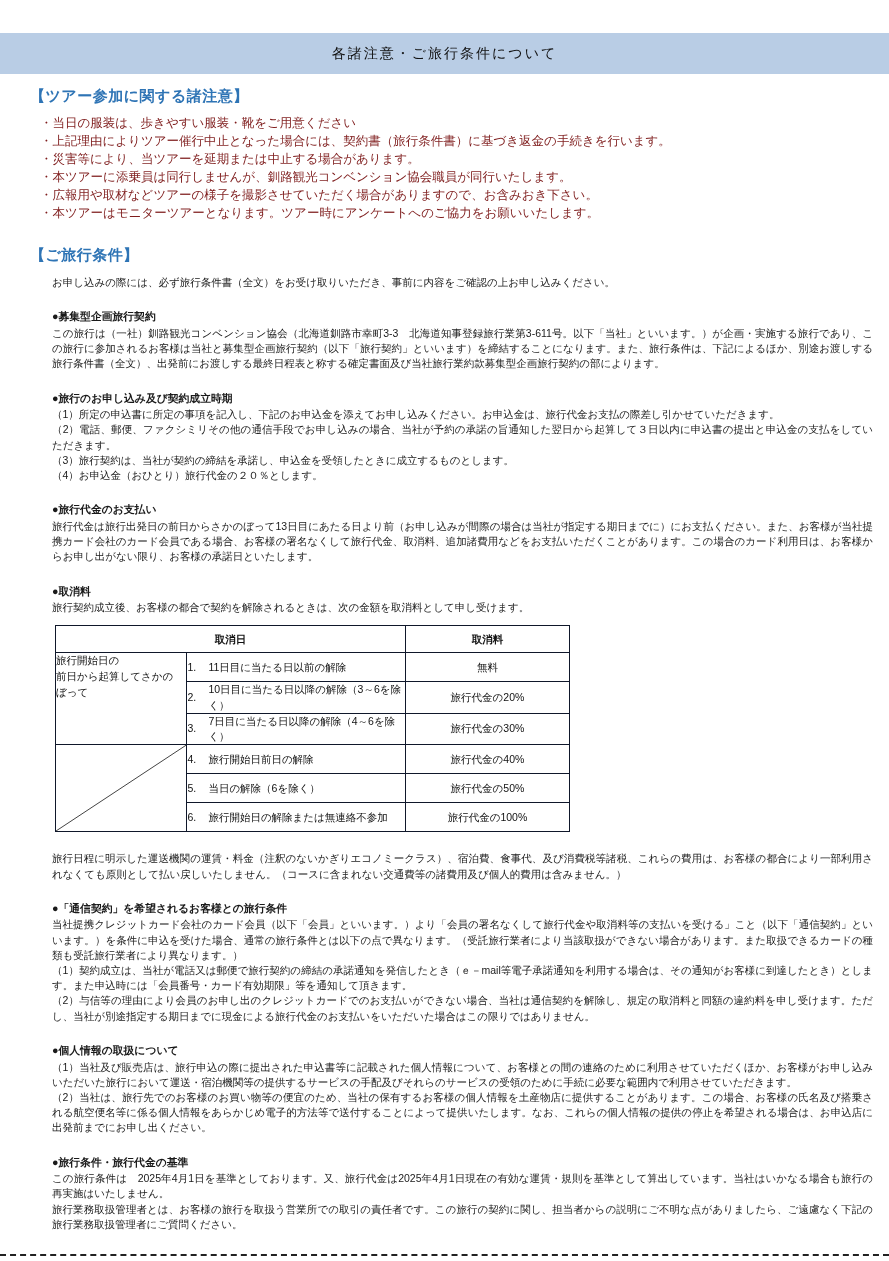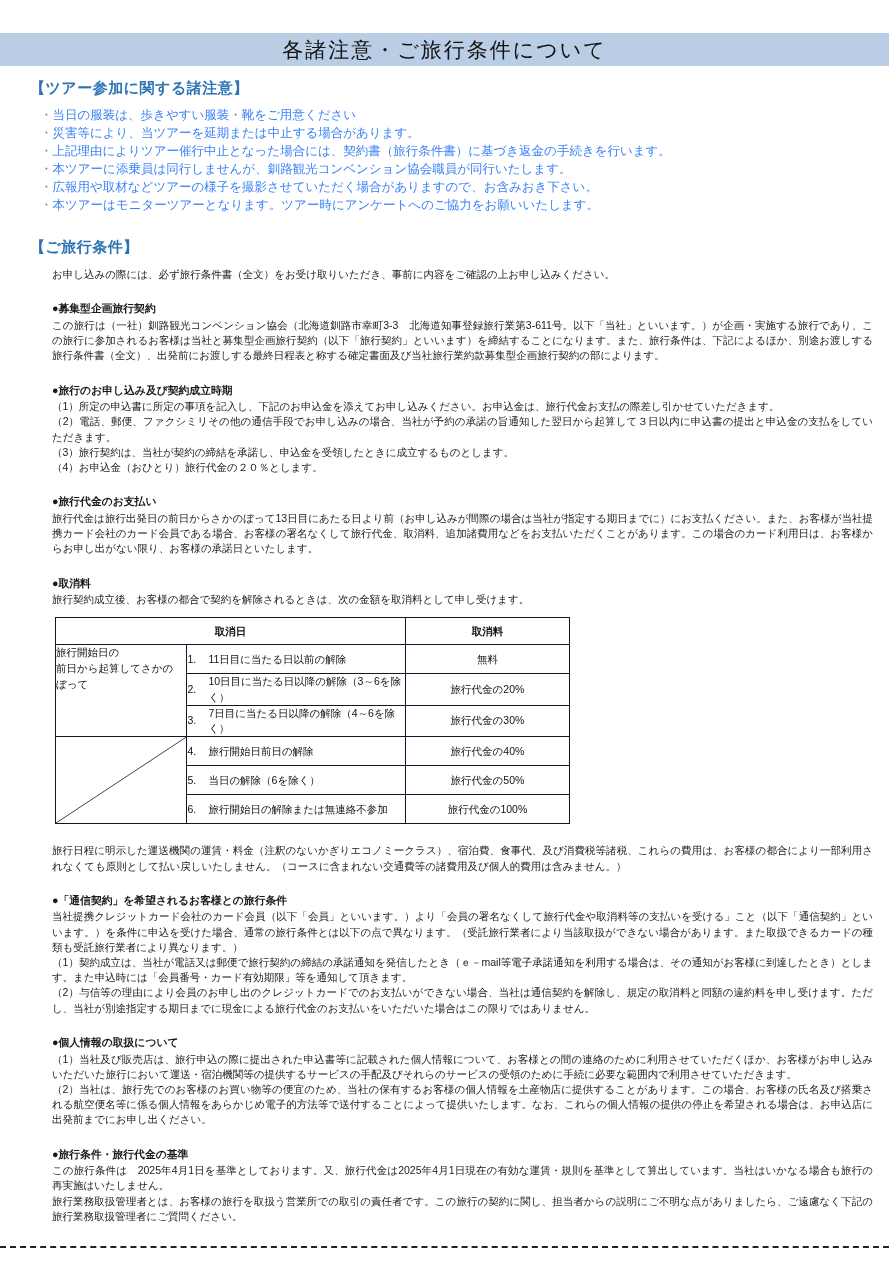--- a/index.html
+++ b/index.html
@@ -2,29 +2,29 @@
 <html><head>
 <meta charset="utf-8">
 <style>
   html,body { margin:0; padding:0; background:#ffffff; }
   .page {
     width:889px; height:1261px; margin:0 auto; background:#ffffff;
     font-family:"Liberation Sans","DejaVu Sans",sans-serif;
     color:#1a1a1a; box-sizing:border-box; overflow:hidden; position:relative;
   }
   .title-bar {
-    margin-top:33px; height:33px; background:#b9cde5;
+    margin-top:33px; height:41px; background:#b9cde5;
     display:flex; align-items:center; justify-content:center;
-    font-size:21px; letter-spacing:2px; color:#111;
+    font-size:14px; letter-spacing:2px; color:#111;
   }
   .content { padding:0 16px 0 30px; }
   .blue-heading { color:#2e74b5; font-size:15px; font-weight:bold; letter-spacing:0.5px; }
   .heading-tour { margin:13px 0 0 0; }
   .heading-cond { margin:24px 0 0 0; }
-  .notes { list-style:none; margin:8px 0 0 10px; padding:0; font-size:12.5px; line-height:18px; color:#3b82f6; }
+  .notes { list-style:none; margin:8px 0 0 10px; padding:0; font-size:12.5px; line-height:18px; color:#7f1d1d; }
   .inner { margin-left:22px; margin-top:10px; font-size:10.5px; line-height:1.45; }
   .summary-label { font-weight:bold; text-decoration:underline; font-size:10.8px; }
   .summary-text { margin:1px 0 0 0; }
   .sec { margin-top:19px; }
   .sec-title { font-weight:bold; font-size:10.8px; }
   .sec-body { white-space:pre-line; text-align:justify; margin-top:1px; }
 
   table.cancel-table { border-collapse:collapse; margin:10px 0 4px 3px; font-size:10.5px; color:#111; }
   .cancel-table th, .cancel-table td { border:1px solid #0f172a; padding:0; }
   .cancel-table th { height:26px; font-weight:600; text-align:center; }
@@ -48,22 +48,22 @@
 
 <div class="page">
 
   <div class="title-bar">各諸注意・ご旅行条件について</div>
 
   <div class="content">
 
     <div class="blue-heading heading-tour">【ツアー参加に関する諸注意】</div>
     <ul class="notes">
       <li>・当日の服装は、歩きやすい服装・靴をご用意ください</li>
+      <li>・上記理由によりツアー催行中止となった場合には、契約書（旅行条件書）に基づき返金の手続きを行います。</li>
       <li>・災害等により、当ツアーを延期または中止する場合があります。</li>
-      <li>・上記理由によりツアー催行中止となった場合には、契約書（旅行条件書）に基づき返金の手続きを行います。</li>
       <li>・本ツアーに添乗員は同行しませんが、釧路観光コンベンション協会職員が同行いたします。</li>
       <li>・広報用や取材などツアーの様子を撮影させていただく場合がありますので、お含みおき下さい。</li>
       <li>・本ツアーはモニターツアーとなります。ツアー時にアンケートへのご協力をお願いいたします。</li>
     </ul>
 
     <div class="blue-heading heading-cond">【ご旅行条件】</div>
 
     <div class="inner">
 
       <div class="summary-text">お申し込みの際には、必ず旅行条件書（全文）をお受け取りいただき、事前に内容をご確認の上お申し込みください。</div>

